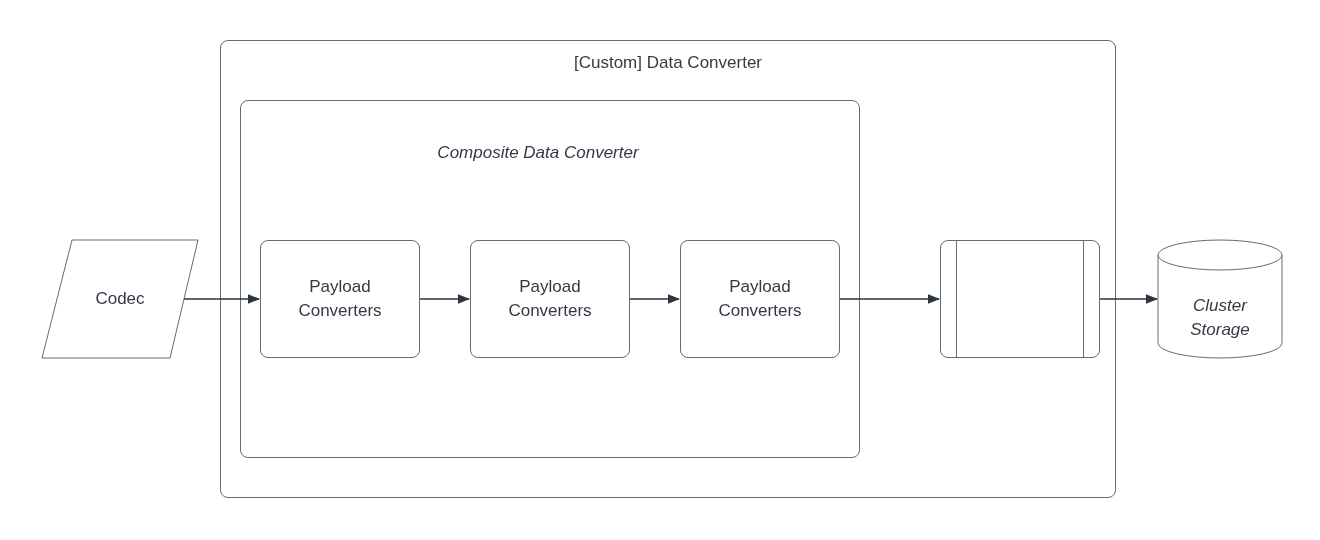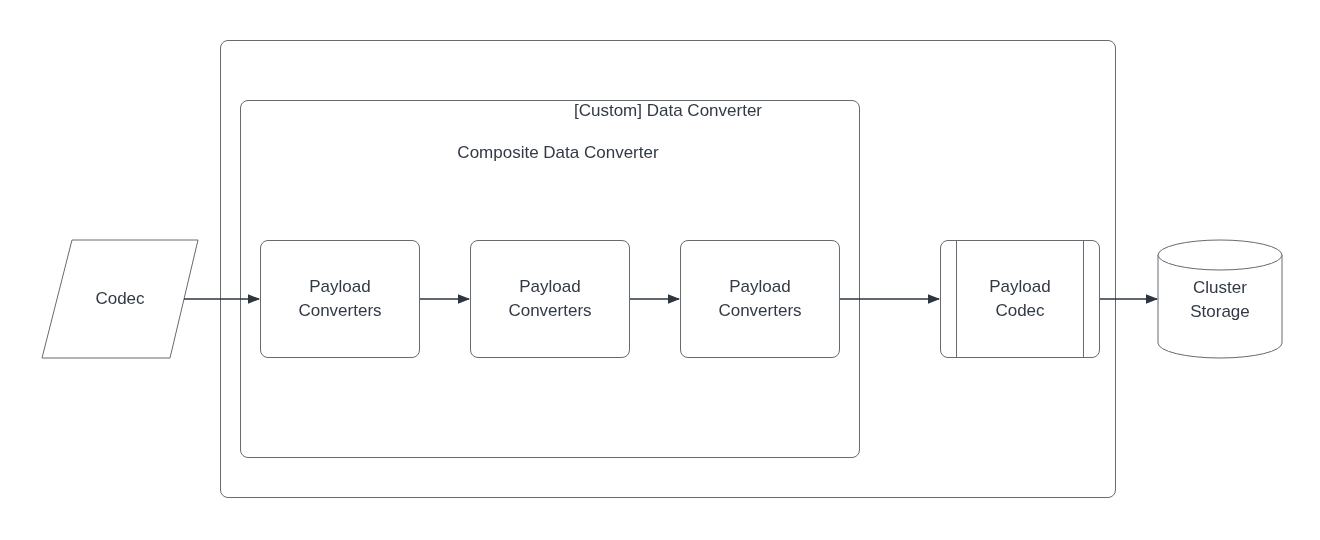--- a/index.html
+++ b/index.html
@@ -55,24 +55,24 @@
   .shape { fill: var(--shape-fill); stroke: var(--shape-stroke); stroke-width: 1; }
   .arrow { stroke: var(--arrow); stroke-width: 1.5; fill: none; }
   .arrowhead { fill: var(--arrow); stroke: none; }
 </style>
 </head>
 <body>
 
 <div class="canvas">
 
   <div class="box" style="left:220px; top:40px; width:896px; height:458px;"></div>
-  <div class="title" style="left:220px; top:51px; width:896px;margin-top:48px;">[Custom] Data Converter</div>
+  <div class="title" style="left:220px; top:51px; width:896px;">[Custom] Data Converter</div>
 
   <div class="box" style="left:240px; top:100px; width:620px; height:358px;"></div>
-  <div class="title" style="left:248px; top:141px; width:620px;">Composite Data Converter</div>
+  <div class="title" style="left:228px; top:141px; width:620px;font-style:italic;">Composite Data Converter</div>
 
   <div class="box node" style="left:260px; top:240px; width:160px; height:118px;"></div>
   <div class="box node" style="left:470px; top:240px; width:160px; height:118px;"></div>
   <div class="box node" style="left:680px; top:240px; width:160px; height:118px;"></div>
 
   <div class="box node" style="left:940px; top:240px; width:160px; height:118px;"></div>
   <div class="codec-sides" style="left:956px; top:241px; width:128px; height:116px;"></div>
 
   <svg class="overlay" width="1320" height="540" viewBox="0 0 1320 540">
     <defs>
@@ -90,16 +90,15 @@
     <line class="arrow" x1="420" y1="299" x2="469" y2="299" marker-end="url(#ah)"></line>
     <line class="arrow" x1="630" y1="299" x2="679" y2="299" marker-end="url(#ah)"></line>
     <line class="arrow" x1="840" y1="299" x2="939" y2="299" marker-end="url(#ah)"></line>
     <line class="arrow" x1="1100" y1="299" x2="1157" y2="299" marker-end="url(#ah)"></line>
   </svg>
 
   <div class="label" style="left:120px; top:299px;">Codec</div>
   <div class="label" style="left:340px; top:299px; width:120px;">Payload Converters</div>
   <div class="label" style="left:550px; top:299px; width:120px;">Payload Converters</div>
   <div class="label" style="left:760px; top:299px; width:120px;">Payload Converters</div>
-  <div class="label" style="left:1020px; top:299px; width:100px;">Payload Codec</div>
-  <div class="label" style="left:1220px; top:300px; width:96px;">Cluster Storage</div>
+  <div class="label" style="left:1220px; top:318px; width:96px;font-style:italic;">Cluster Storage</div>
 
 </div>
 
 </body></html>

